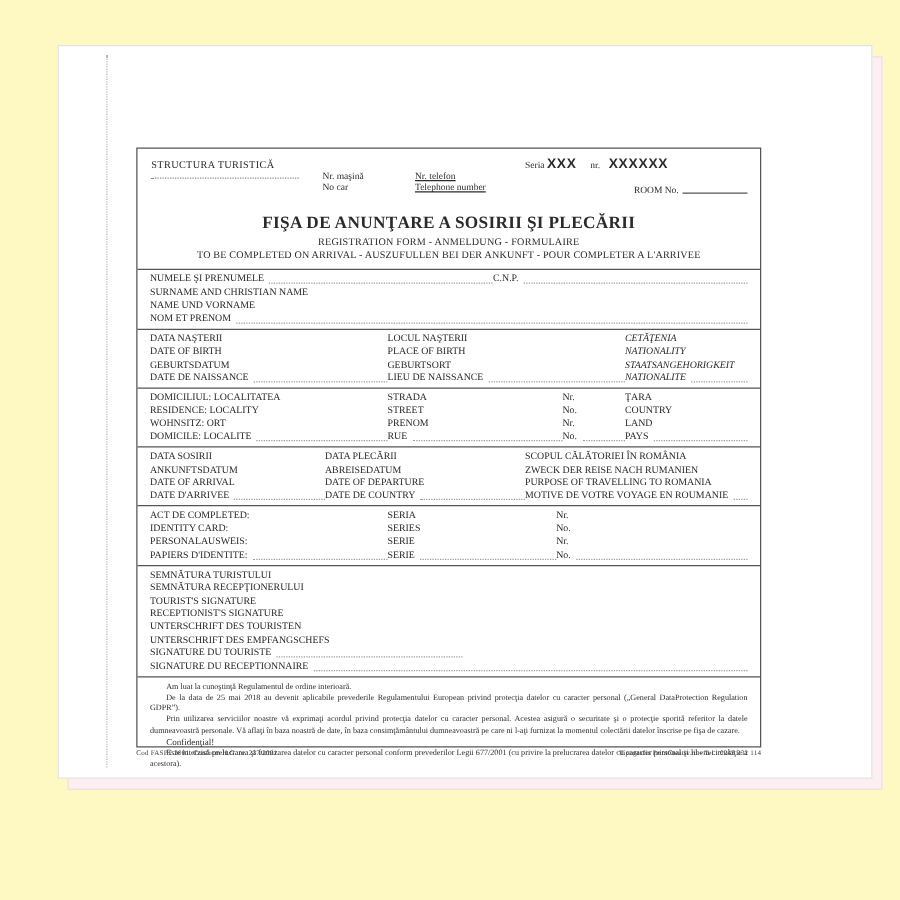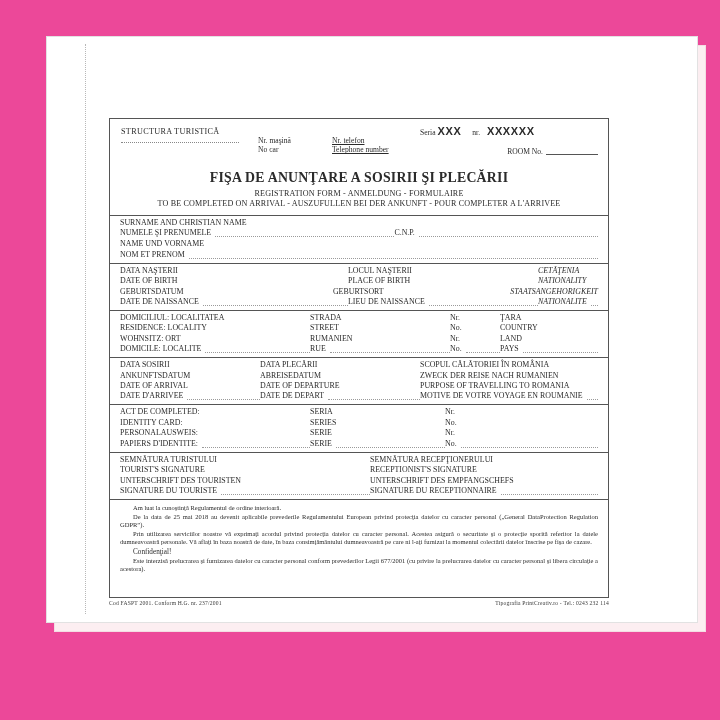--- a/index.html
+++ b/index.html
@@ -13,21 +13,21 @@
     overflow: hidden;
     font-family: "Liberation Serif", serif;
     color: #2b2b2b;
   }
 
   
   #canvas {
     position: relative;
     width: 720px;
     height: 720px;
-    background: #ec4899;
+    background: #fef9c3;
   }
   .sheet-pink {
     position: absolute;
     left: 54px;
     top: 45px;
     width: 650px;
     height: 585px;
     background: #fceef1;
     border: 1px solid #f3dde3;
   }
@@ -154,21 +154,21 @@
     height: 8px;
     min-width: 6px;
   }
   .lbl { white-space: nowrap; }
 
   
   .nameblock .line { display: flex; font-size: 7.9px; line-height: 10.4px; }
 
   
   .cols3 .ln { display: flex; font-size: 7.9px; line-height: 10.4px; }
-  .cols3 .a { width: 228px; display: flex; }
+  .cols3 .a { width: 190px; display: flex; }
   .cols3 .b { width: 190px; display: flex; }
   .cols3 .c { flex: 1; display: flex; font-style: italic; }
 
   
   .addr .ln { display: flex; font-size: 7.9px; line-height: 10.4px; }
   .addr .a { width: 190px; display: flex; }
   .addr .b { width: 140px; display: flex; }
   .addr .n { width: 50px; display: flex; }
   .addr .c { flex: 1; display: flex; text-align: right; }
 
@@ -178,21 +178,21 @@
   .arr .b { width: 160px; display: flex; }
   .arr .c { flex: 1; display: flex; }
 
   
   .ident .ln { display: flex; font-size: 7.9px; line-height: 10.4px; }
   .ident .a { width: 190px; display: flex; }
   .ident .b { width: 135px; display: flex; }
   .ident .c { flex: 1; display: flex; }
 
   
-  .sig .ln { display: flex; font-size: 7.9px; line-height: 10.4px; }
+  .sig .ln { display: flex; font-size: 7.9px; line-height: 10.4px; flex-direction: column; }
   .sig .a { width: 250px; display: flex; }
   .sig .b { flex: 1; display: flex; }
 
   
   .legal {
     border-top: 1.2px solid #555;
     padding: 4px 10px 3px 10px;
     font-size: 6.5px;
     line-height: 8.6px;
     text-align: justify;
@@ -251,29 +251,29 @@
     </div>
 
     <div class="titles">
       <div class="title-main">FIŞA DE ANUNŢARE A SOSIRII ŞI PLECĂRII</div>
       <div class="title-sub1">REGISTRATION FORM - ANMELDUNG - FORMULAIRE</div>
       <div class="title-sub2">TO BE COMPLETED ON ARRIVAL - AUSZUFULLEN BEI DER ANKUNFT - POUR COMPLETER A L'ARRIVEE</div>
     </div>
 
     <div class="section nameblock">
       <div class="line">
-        <span class="lbl">SURNAME AND CHRISTIAN NAME</span>
-      </div>
-      <div class="line">
         <span class="lbl">NUMELE ŞI PRENUMELE</span>
         <span class="dotted"></span>
         <span class="lbl">C.N.P.</span>
         <span class="dotted"></span>
       </div>
       <div class="line">
+        <span class="lbl">SURNAME AND CHRISTIAN NAME</span>
+      </div>
+      <div class="line">
         <span class="lbl">NAME UND VORNAME</span>
       </div>
       <div class="line">
         <span class="lbl">NOM ET PRENOM</span>
         <span class="dotted"></span>
       </div>
     </div>
 
     <div class="section cols3">
       <div class="ln">
@@ -352,21 +352,21 @@
           </span>
         <span class="c">
             <span class="lbl">COUNTRY</span>
           </span>
       </div>
       <div class="ln">
         <span class="a">
             <span class="lbl">WOHNSITZ: ORT</span>
           </span>
         <span class="b">
-            <span class="lbl">RUMANIEN</span>
+            <span class="lbl">PRENOM</span>
           </span>
         <span class="n">
             <span class="lbl">Nr.</span>
           </span>
         <span class="c">
             <span class="lbl">LAND</span>
           </span>
       </div>
       <div class="ln">
         <span class="a">
@@ -421,21 +421,21 @@
         <span class="c">
             <span class="lbl">PURPOSE OF TRAVELLING TO ROMANIA</span>
           </span>
       </div>
       <div class="ln">
         <span class="a">
             <span class="lbl">DATE D'ARRIVEE</span>
             <span class="dotted"></span>
           </span>
         <span class="b">
-            <span class="lbl">DATE DE DEPART</span>
+            <span class="lbl">DATE DE COUNTRY</span>
             <span class="dotted"></span>
           </span>
         <span class="c">
             <span class="lbl">MOTIVE DE VOTRE VOYAGE EN ROUMANIE</span>
             <span class="dotted"></span>
           </span>
       </div>
     </div>
 
     <div class="section ident">

